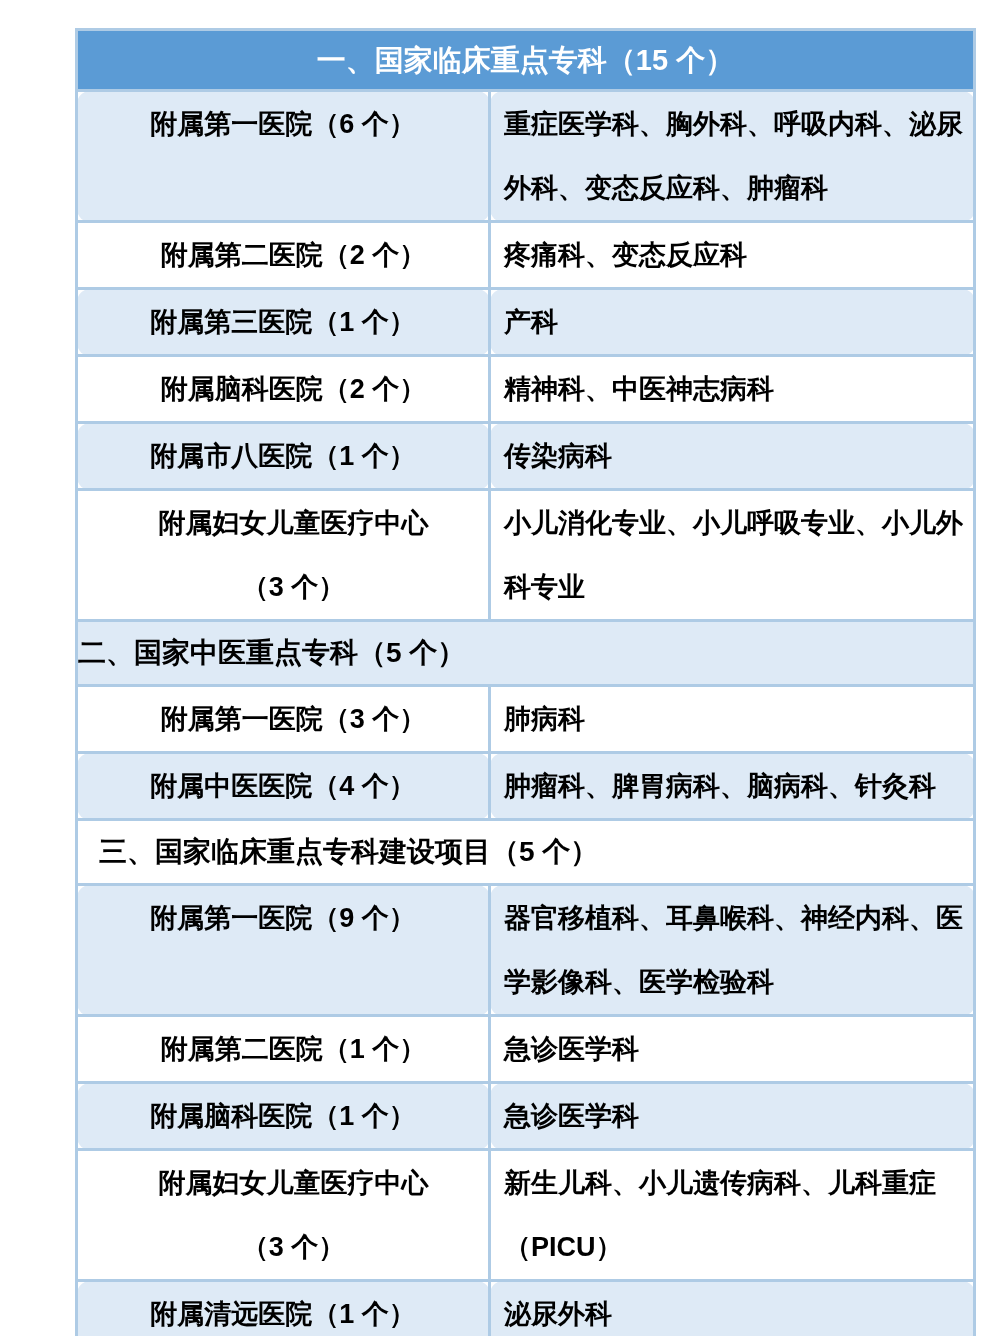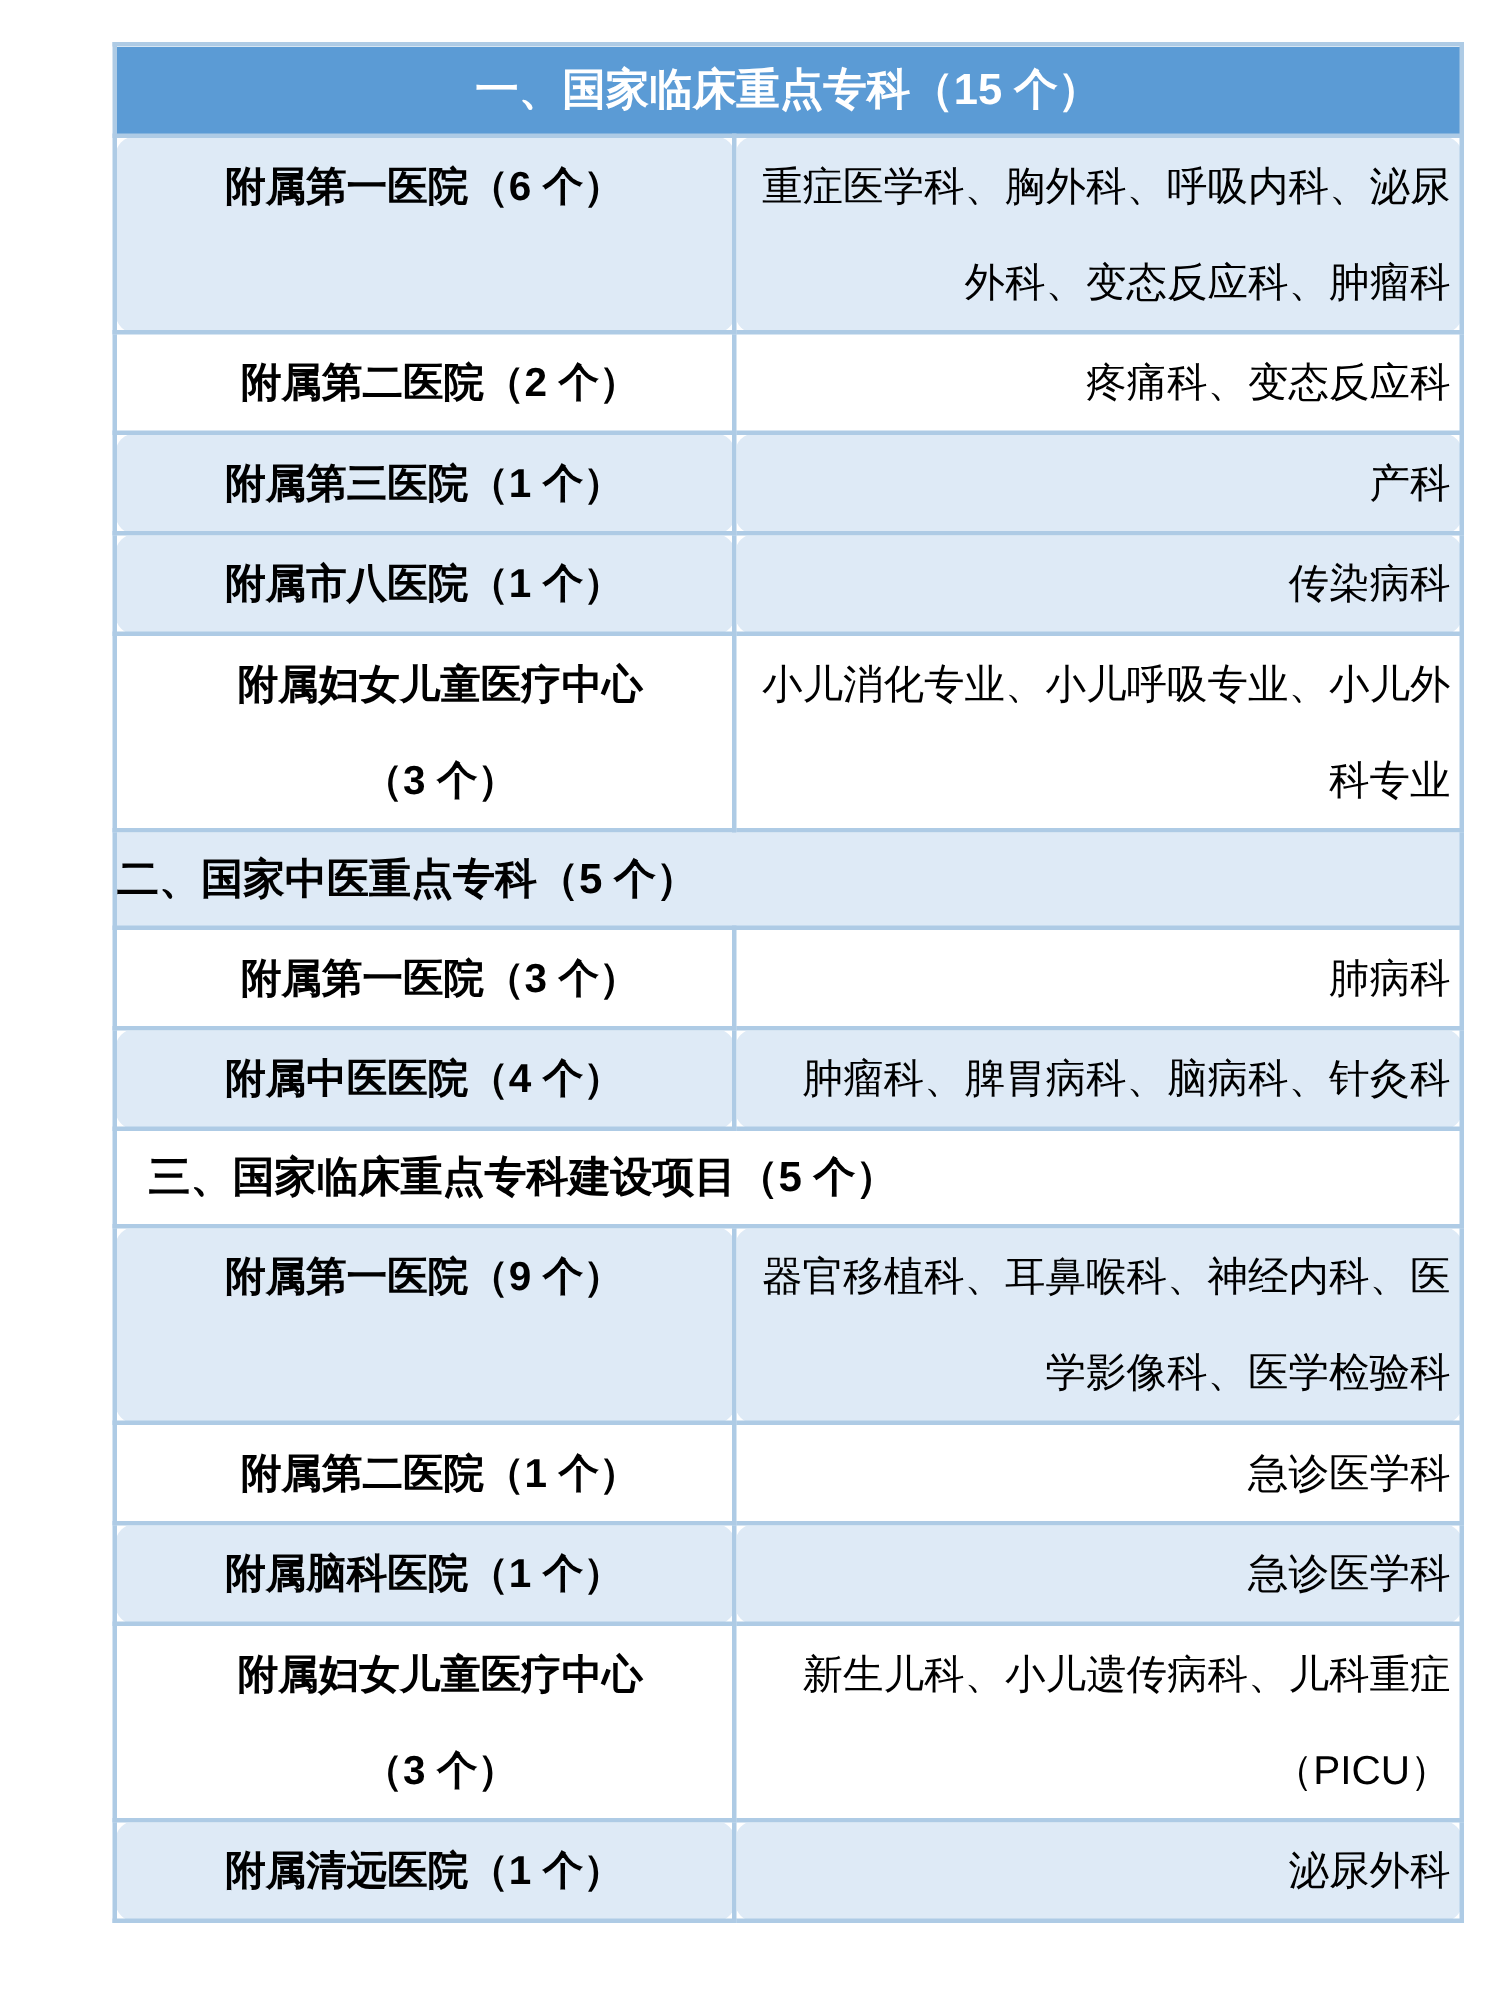--- a/index.html
+++ b/index.html
@@ -68,24 +68,24 @@
   }
 
   tr.data-row td { height: 61px; border-radius: 13px; }
   tr.data-row.tall td { height: 125px; }
 
   td.hospital {
     text-align: center;
     font-weight: bold;
   }
   td.spec {
-    text-align: right;
+    text-align: left;
     padding-left: 13px;
     padding-right: 6px;
-    font-weight: normal;
+    font-weight: bold;
   }
 </style>
 </head>
 <body>
 
 <div class="page">
   <table class="specialty-table">
     <colgroup>
       <col class="col-hospital">
       <col class="col-spec">
@@ -99,20 +99,24 @@
           <td class="spec cell-band">重症医学科、胸外科、呼吸内科、泌尿
 外科、变态反应科、肿瘤科</td>
         </tr>
         <tr class="data-row">
           <td class="hospital cell-white">附属第二医院（2 个）</td>
           <td class="spec cell-white">疼痛科、变态反应科</td>
         </tr>
         <tr class="data-row">
           <td class="hospital cell-band">附属第三医院（1 个）</td>
           <td class="spec cell-band">产科</td>
+        </tr>
+        <tr class="data-row">
+          <td class="hospital cell-white">附属脑科医院（2 个）</td>
+          <td class="spec cell-white">精神科、中医神志病科</td>
         </tr>
         <tr class="data-row">
           <td class="hospital cell-band">附属市八医院（1 个）</td>
           <td class="spec cell-band">传染病科</td>
         </tr>
         <tr class="data-row tall">
           <td class="hospital cell-white">附属妇女儿童医疗中心
 （3 个）</td>
           <td class="spec cell-white">小儿消化专业、小儿呼吸专业、小儿外
 科专业</td>

